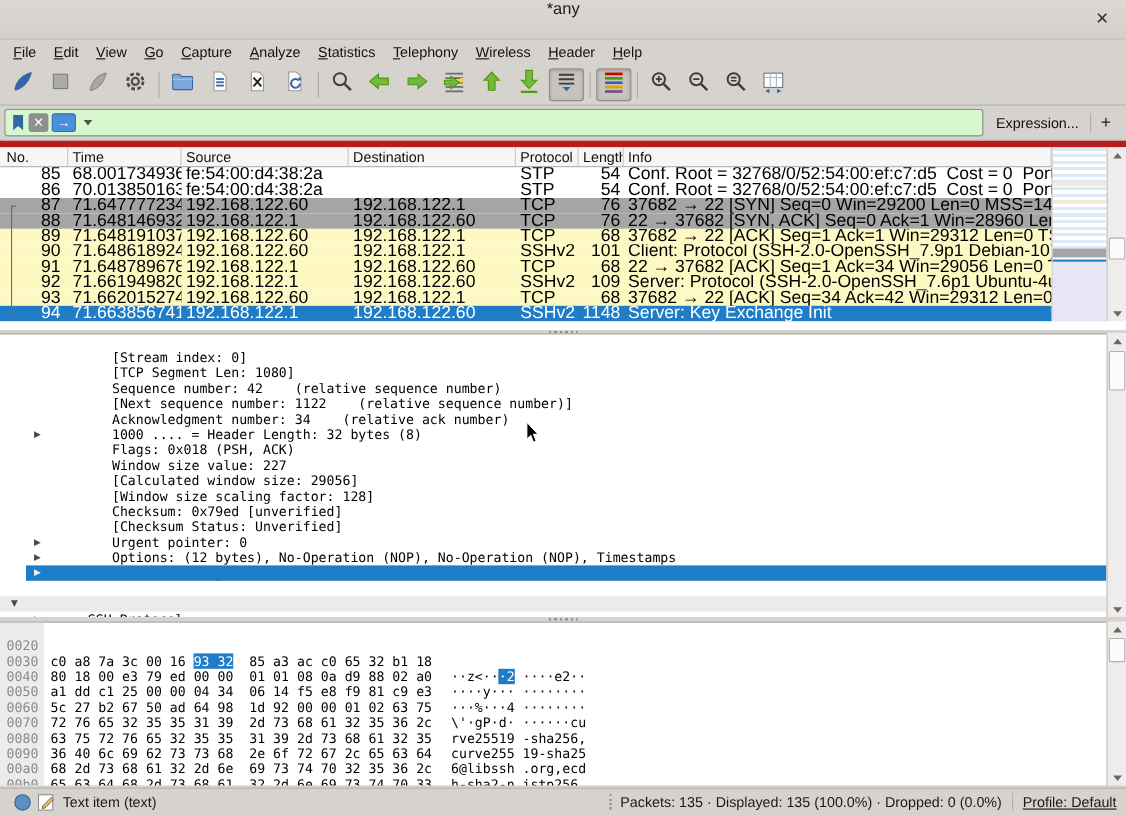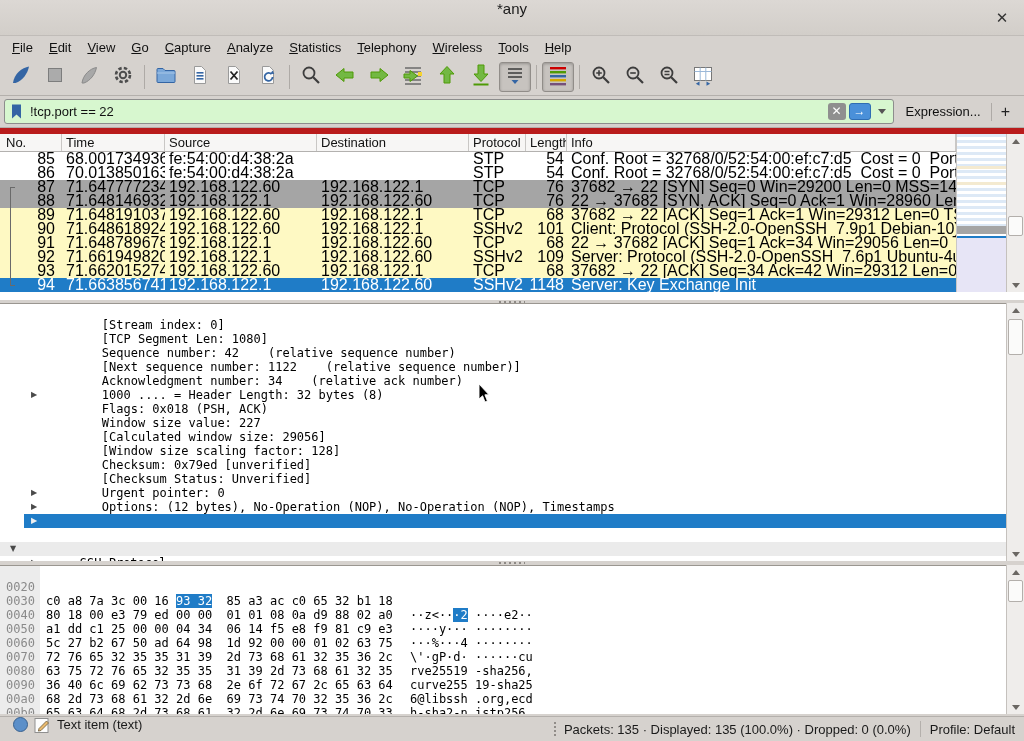--- a/index.html
+++ b/index.html
@@ -115,29 +115,29 @@
   .hx-offcol { position:absolute; left:0; top:0; width:40px; height:100%; background:#ececec; }
   .hexrow { position:relative; height:14px; font-family:"DejaVu Sans Mono","Liberation Mono",monospace;
             font-size:12px; line-height:14px; white-space:pre; color:#000; }
   .hx-off { position:absolute; left:6px; color:#8a8a8a; }
   .hx-bytes { position:absolute; left:46px; }
   .hx-ascii { position:absolute; left:410px; }
   .hl { background:#1f7cc7; color:#fff; }
 
   
   .statusbar { position:absolute; left:0; bottom:0; width:1024px; height:25px; background:#d6d2ce;
-               border-top:1px solid #b4b0ac; display:flex; font-size:13px; color:#1a1a1a; }
+               border-top:1px solid #b4b0ac; display:flex; align-items:center; font-size:13px; color:#1a1a1a; }
   .exp-dot { width:15px; height:15px; border-radius:50%; background:#5b8fc9; border:1.5px solid #39618f;
              margin:0 6px 0 13px; }
   .cmt-icon { margin-right:6px; display:flex; }
   .sb-right { margin-left:auto; display:flex; align-items:center; }
   .sb-dots { width:2px; height:14px; margin-right:8px;
              background:repeating-linear-gradient(#908c88 0 2px,transparent 2px 4px); }
   .sb-sep { width:1px; height:16px; background:#b4b0ac; margin:0 9px; }
-  .sb-profile { padding-right:9px; }
+  .sb-profile { padding-right:9px;text-decoration:underline; }
 
   .cursor { position:absolute; left:478px; top:384px; z-index:50; }
 </style>
 </head>
 <body>
 
 <div class="win">
 
   <div class="titlebar">
     <span>*any</span>
@@ -147,21 +147,21 @@
   <div class="menubar">
     <span class="menu-item">File</span>
       <span class="menu-item">Edit</span>
       <span class="menu-item">View</span>
       <span class="menu-item">Go</span>
       <span class="menu-item">Capture</span>
       <span class="menu-item">Analyze</span>
       <span class="menu-item">Statistics</span>
       <span class="menu-item">Telephony</span>
       <span class="menu-item">Wireless</span>
-      <span class="menu-item">Tools</span>
+      <span class="menu-item">Header</span>
       <span class="menu-item">Help</span>
   </div>
 
   <div class="toolbar">
     <span class="tbtn">
         <span><svg width="24" height="24">
             <path d="M4 20C5 11 13 4.5 20 3.5 18.5 11 13.5 17.5 6.5 20Z" fill="#3465a4"></path>
           </svg></span>
       </span>
     <span class="tbtn">
@@ -295,21 +295,20 @@
       </span>
   </div>
 
   <div class="filterbar">
     <div class="filter-box">
       <span class="filter-bookmark">
           <svg width="14" height="17">
             <path d="M2 1.5h9v14l-4.5-4-4.5 4z" fill="#3465a4"></path>
           </svg>
         </span>
-      <input class="filter-input" value="!tcp.port == 22" style="">
       <span class="filter-clear">✕</span>
       <span class="filter-apply">→</span>
       <span class="filter-caret"></span>
     </div>
     <span class="expr-label">Expression...</span>
     <span class="fsep"></span>
     <span class="add-btn">+</span>
   </div>
 
   <div class="plist">

